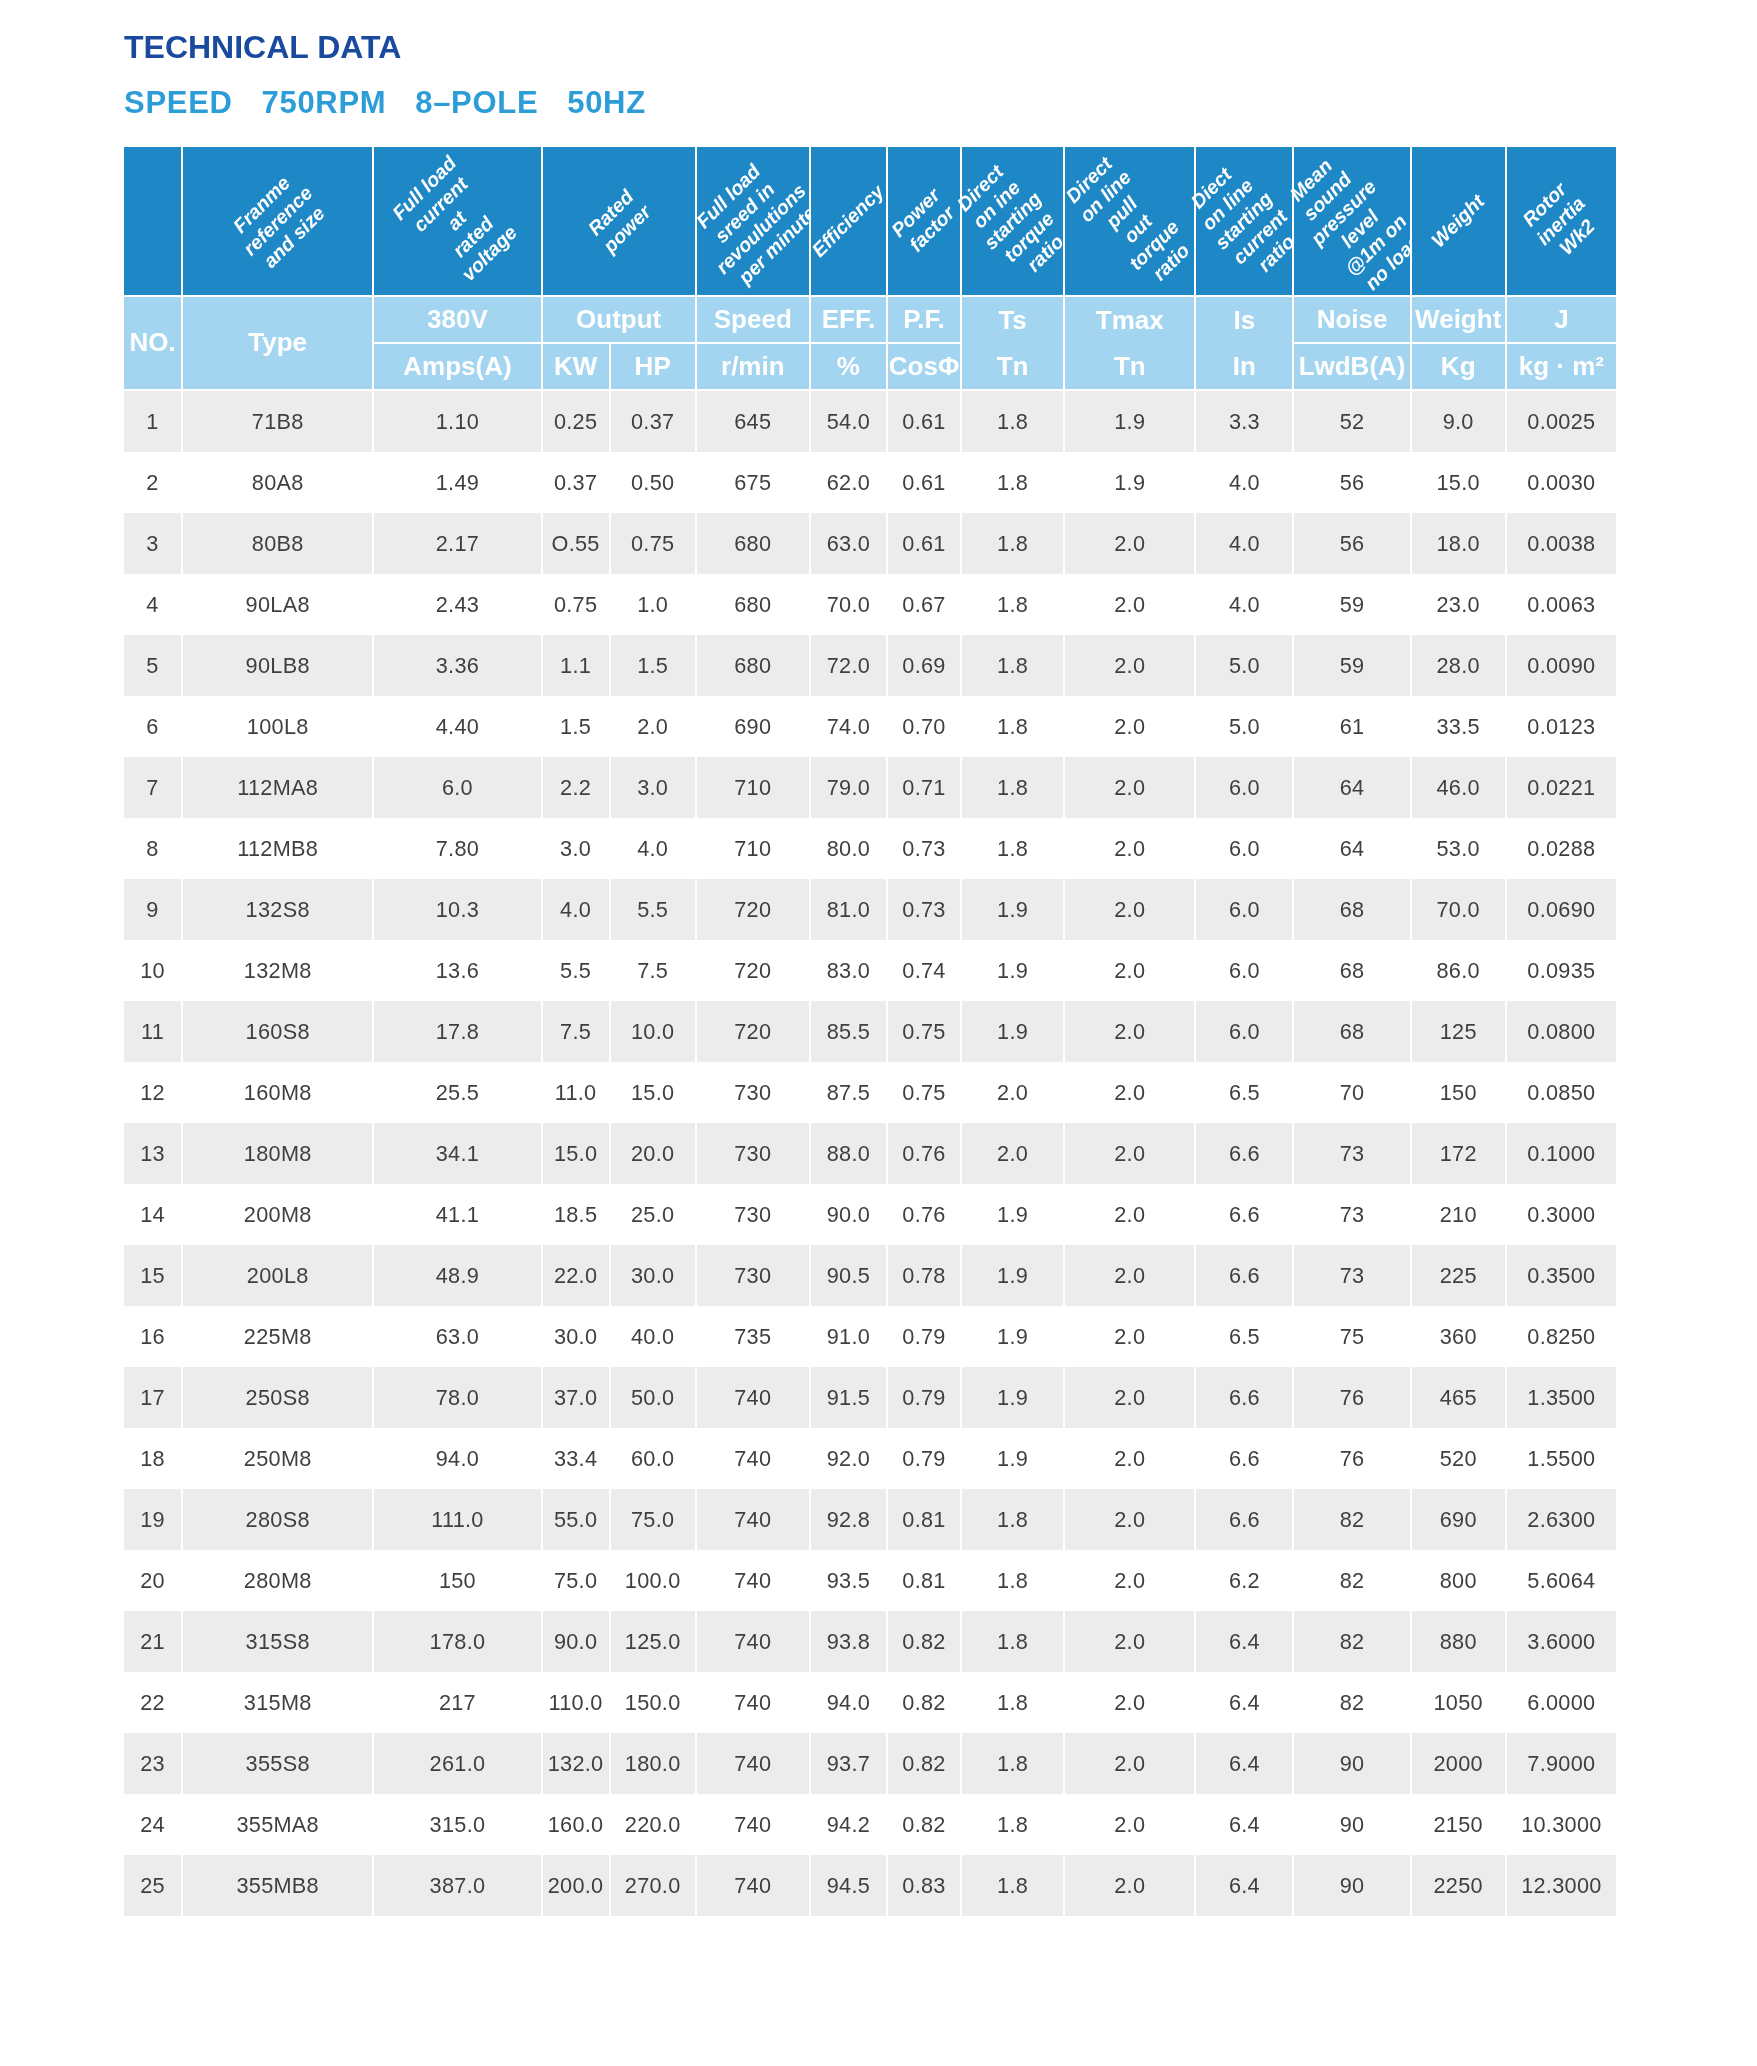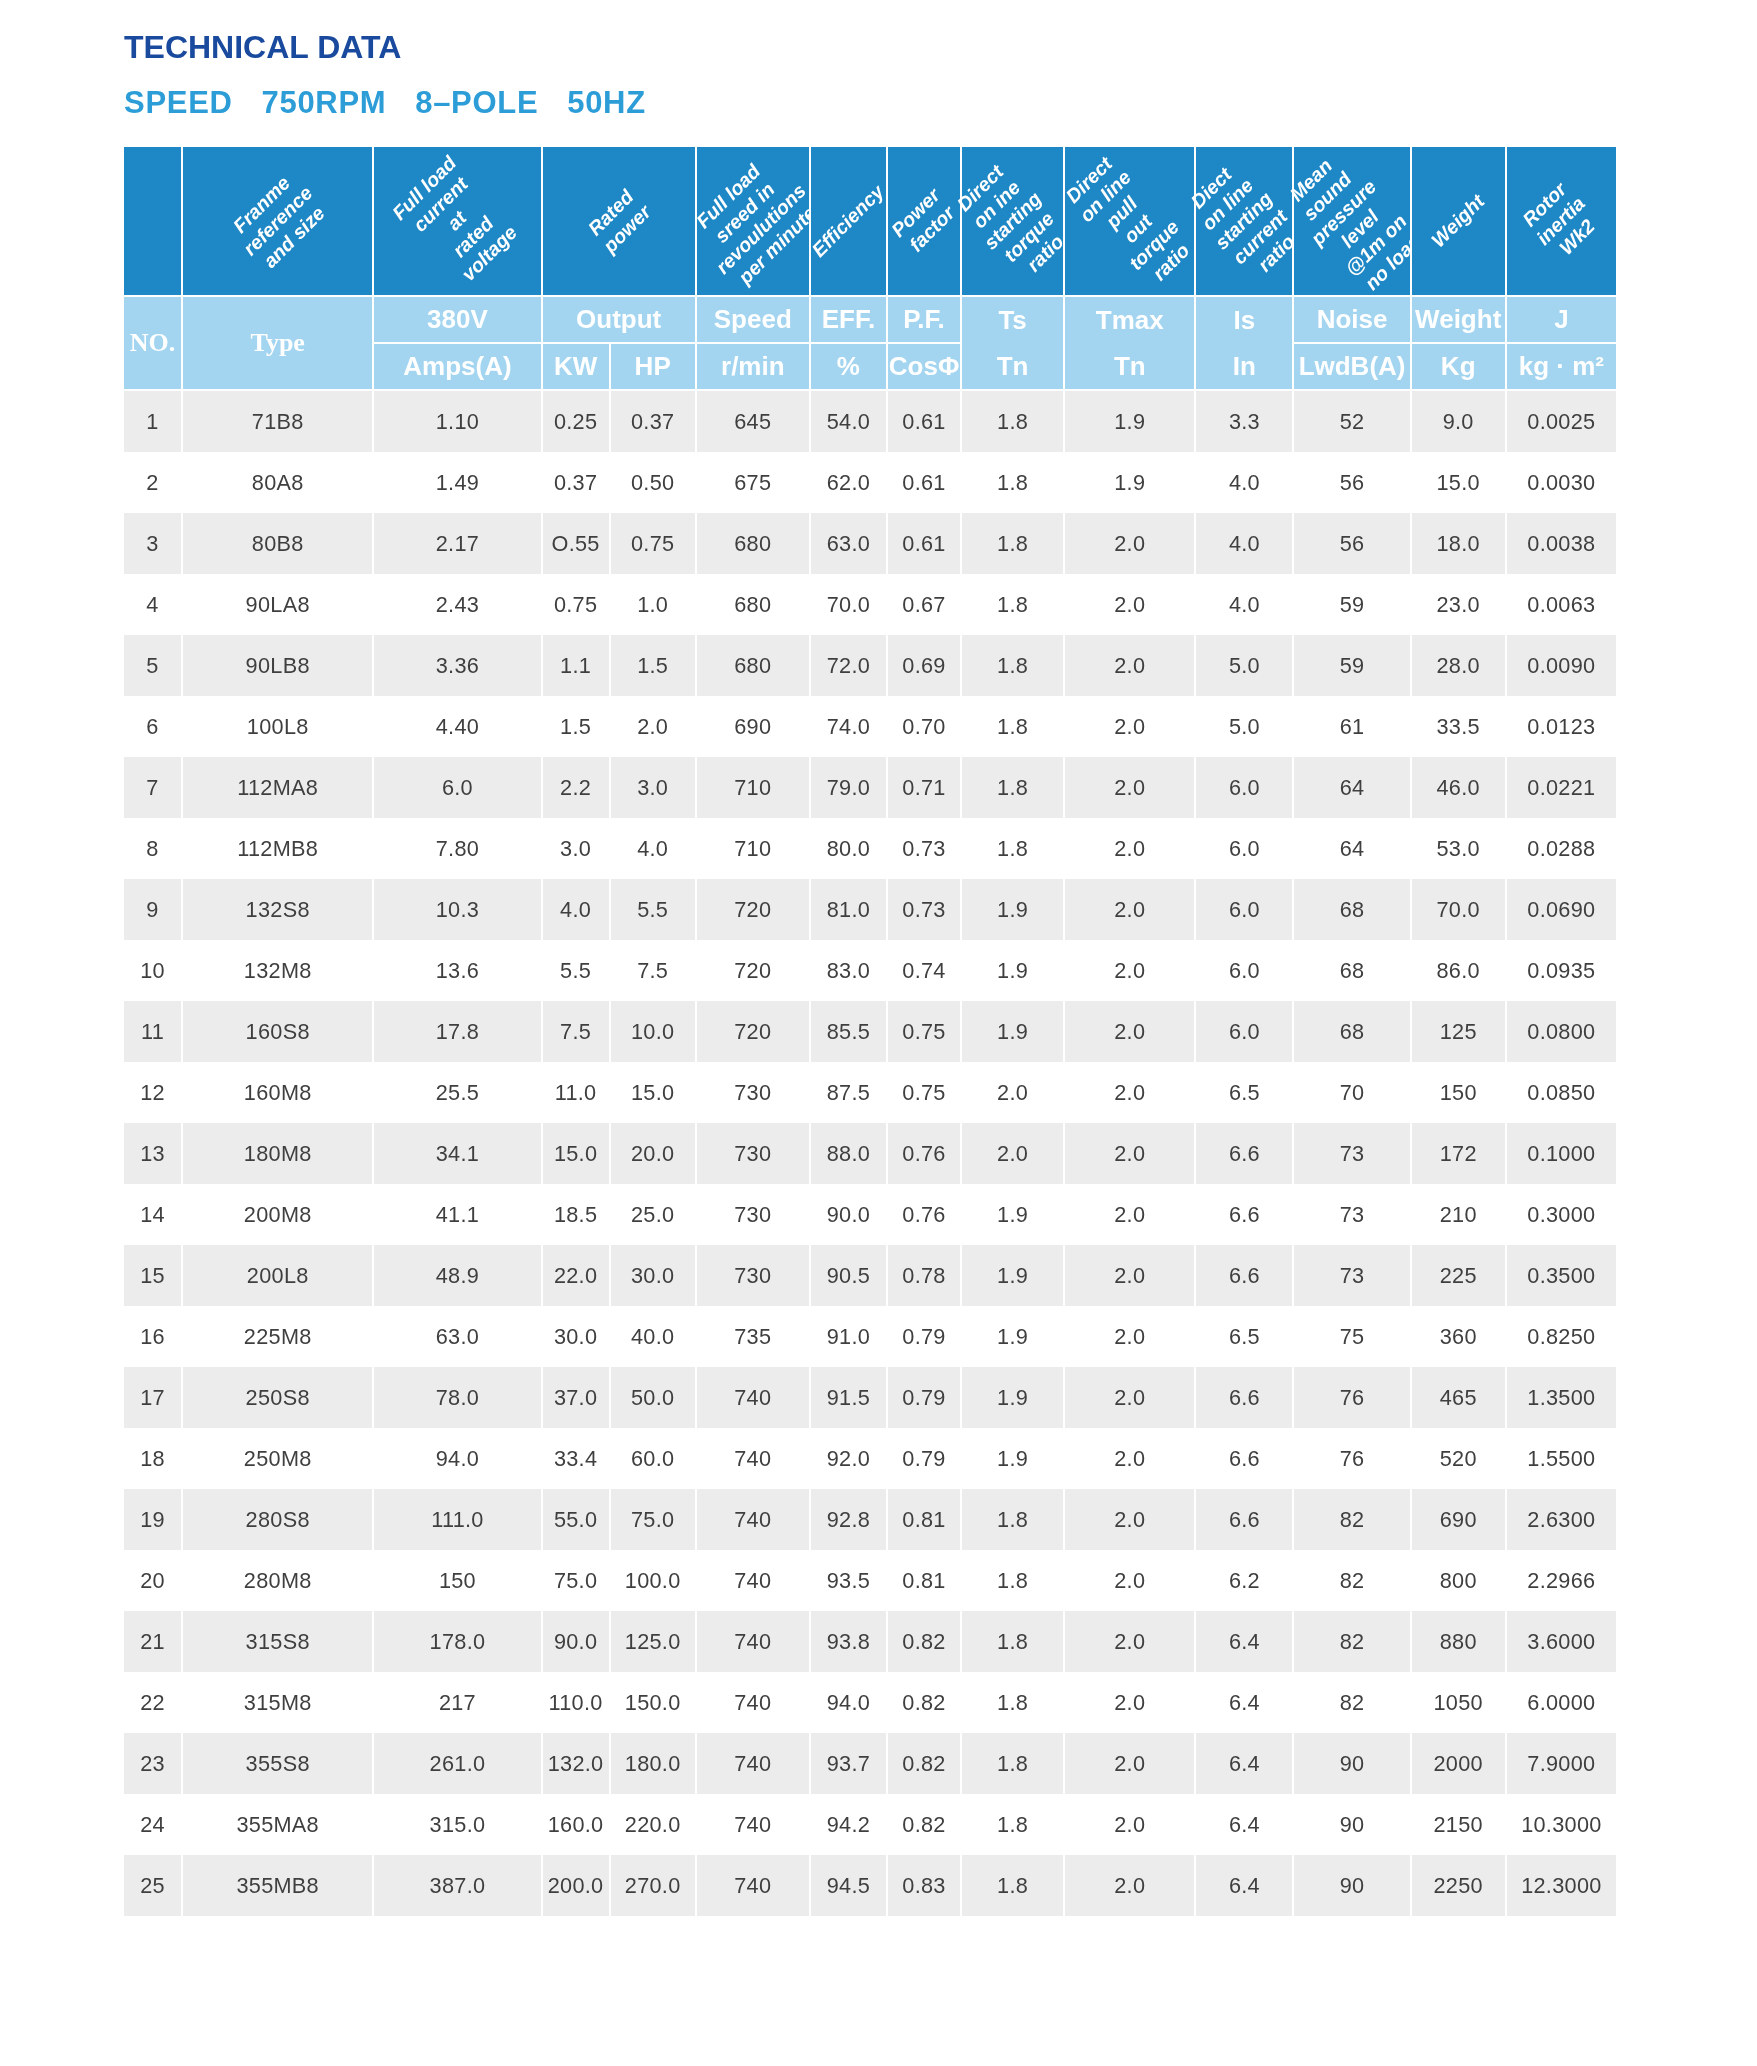--- a/index.html
+++ b/index.html
@@ -49,21 +49,21 @@
   th.sub {
     background: #a3d5f1;
     color: #ffffff; font-weight: 700; font-size: 26px;
     text-align: center; vertical-align: middle;
     height: 47px;
     border-right: 2.1px solid #fff;
     line-height: 1.05;
   }
   th.sub.last { border-right: 0; }
   th.sub.line { border-bottom: 2.1px solid #fff; margin-top: 45px; }
-  th.sub.merge { height: 94px; border-bottom: 2.1px solid #fff; font-family: Liberation Serif, serif; }
+  th.sub.merge { height: 94px; border-bottom: 2.1px solid #fff; }
   tr.sub-bot th.sub { border-bottom: 2.1px solid #fff; }
   
   tbody td {
     height: 61px;
     text-align: center; vertical-align: middle;
     font-size: 21.7px; color: #3f3f3f;
     border-right: 2.1px solid #fff;
     letter-spacing: 0.3px;
   }
   tbody td:last-child { border-right: 0; margin-left: 40px; }
@@ -490,21 +490,21 @@
         <td>75.0</td>
         <td>100.0</td>
         <td>740</td>
         <td>93.5</td>
         <td>0.81</td>
         <td>1.8</td>
         <td>2.0</td>
         <td>6.2</td>
         <td>82</td>
         <td>800</td>
-        <td>2.2966</td>
+        <td>5.6064</td>
       </tr>
       <tr class="odd">
         <td>21</td>
         <td>315S8</td>
         <td>178.0</td>
         <td>90.0</td>
         <td>125.0</td>
         <td>740</td>
         <td>93.8</td>
         <td>0.82</td>

